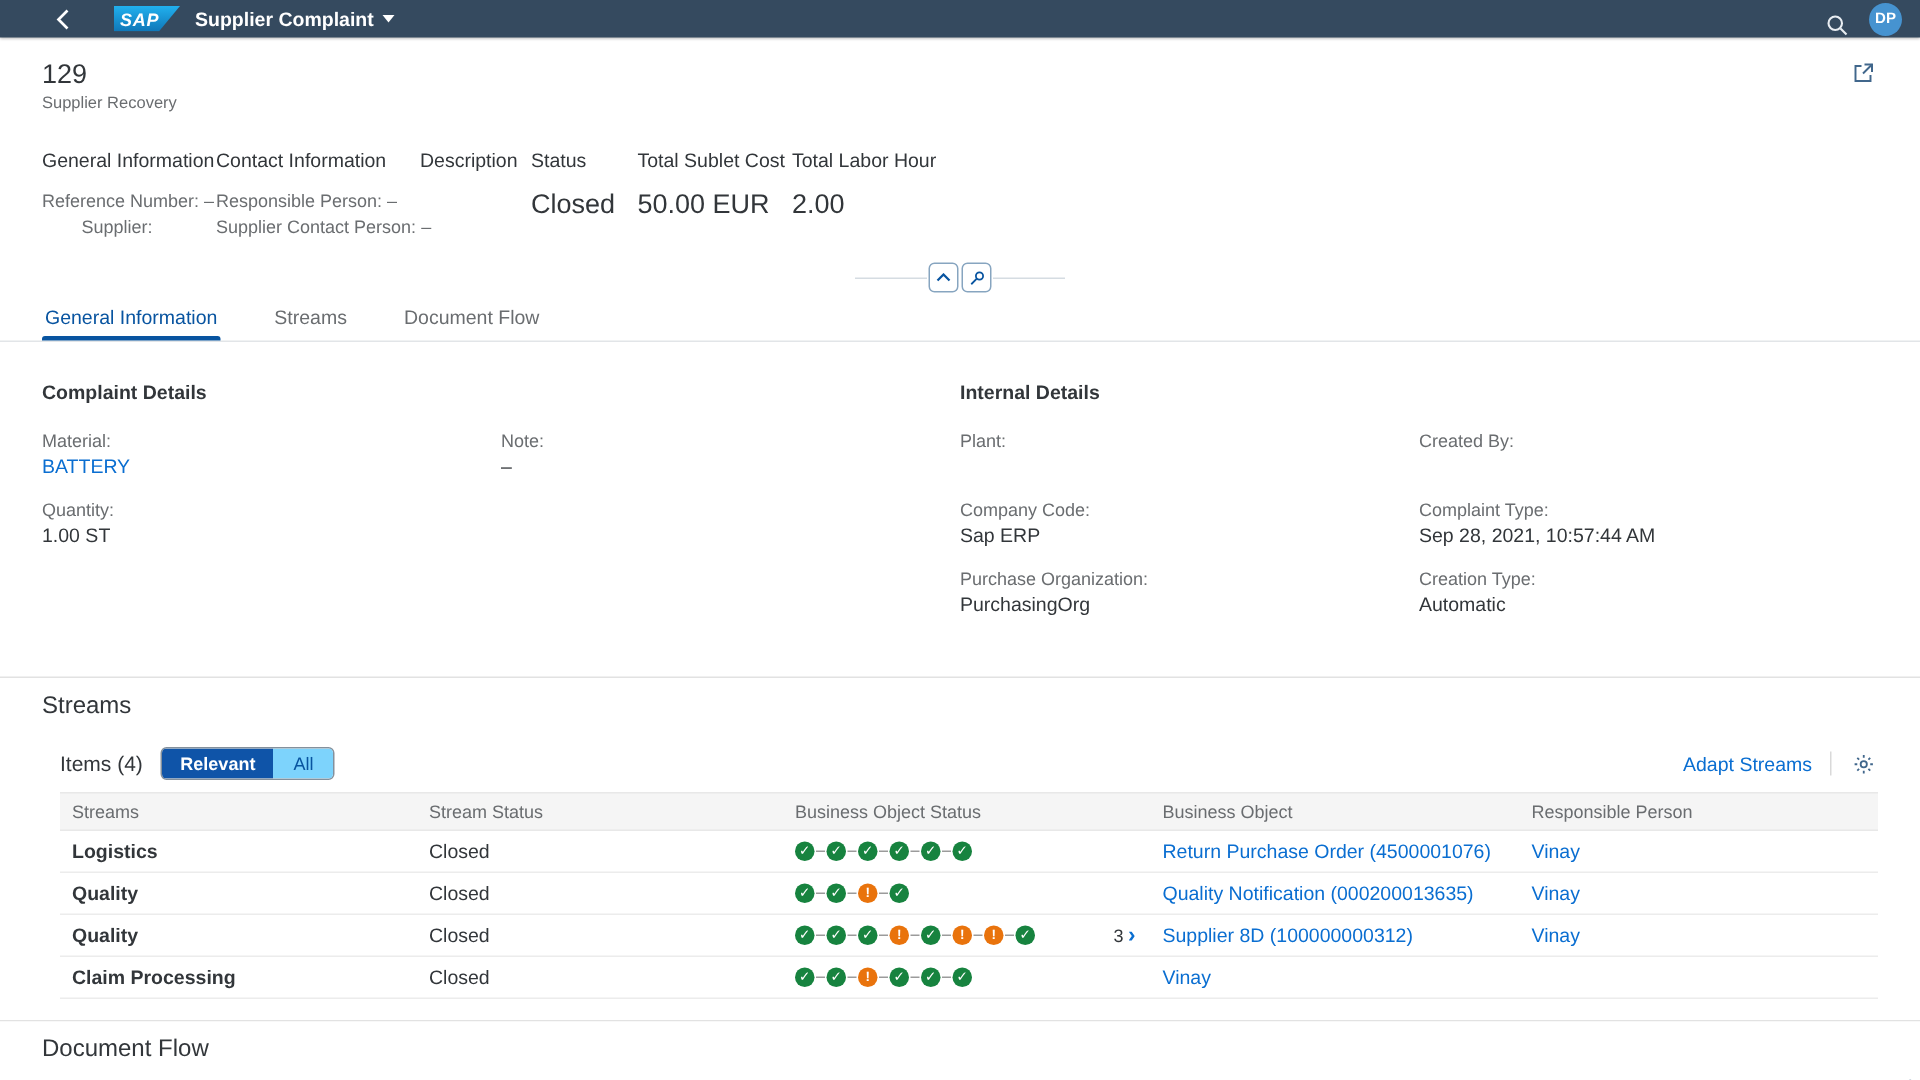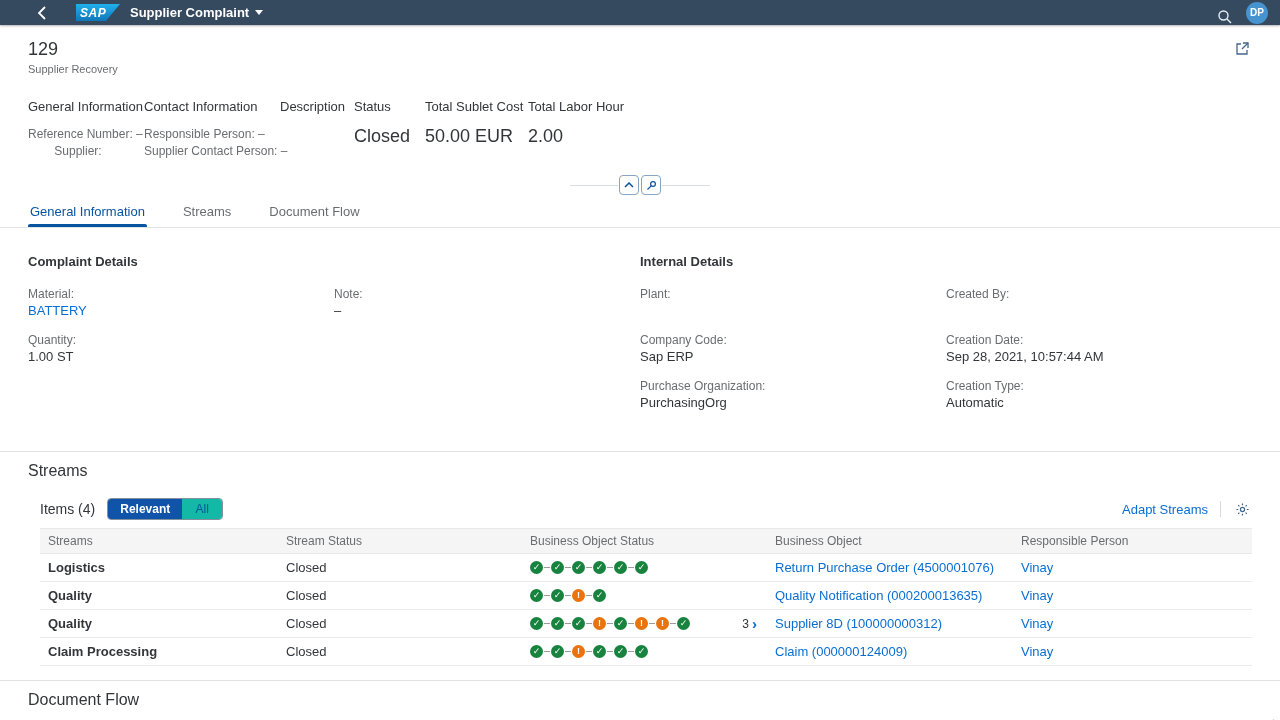--- a/index.html
+++ b/index.html
@@ -58,21 +58,21 @@
   .field { margin-bottom:13px; min-height:33px;}
   .field .lbl { font-size:12px; color:#6a6d70; line-height:14px; display:block;}
   .field .val { font-size:13px; color:#32363a; line-height:17px; display:block; margin-top:1px; min-height:15px;}
   .field .val.link { color:#0a6ed1; cursor:pointer; text-decoration:none;}
 
   
   .sec-title { font-size:16px; font-weight:400; color:#32363a; padding:10px 0 2px 0;}
   .streams-toolbar { display:flex; align-items:center; margin:16px 0 8px 12px;}
   .items-label { font-size:14px; color:#32363a; margin-right:12px;}
   .seg { display:flex; border:1px solid #84909c; border-radius:4px; overflow:hidden; }
-  .seg-btn { font-size:12px; padding:3px 12px; background:#14b8a6; color:#0854a0; border:none; cursor:pointer; min-width:40px;}
+  .seg-btn { font-size:12px; padding:3px 12px; background:#7dd3fc; color:#0854a0; border:none; cursor:pointer; min-width:40px;}
   .seg-btn.sel { background:#0f54a8; color:#fff; font-weight:bold;}
   .toolbar-right { margin-left:auto; display:flex; align-items:center; gap:12px;}
   .adapt-link { font-size:13px; color:#0a6ed1; text-decoration:none; cursor:pointer;}
   .vsep { width:1px; height:16px; background:#d9d9d9;}
   .gear-btn { background:transparent; border:none; cursor:pointer; display:flex; padding:2px;}
 
   .table { margin:4px 0 14px 12px; border:0; }
   .thead { display:flex; background:#f5f5f5; border-top:1px solid #e8e8e8; border-bottom:1px solid #e8e8e8; }
   .th { font-size:12px; color:#6a6d70; padding:5px 8px; font-weight:400;}
   .trow { display:flex; border-bottom:1px solid #ececec; background:#fff; align-items:center; height:28px; cursor:pointer;}
@@ -228,21 +228,21 @@
           <div class="field">
             <span class="lbl">Purchase Organization:</span>
             <span class="val">PurchasingOrg</span>
           </div>
         </div>
         <div>
           <div class="field">
             <span class="lbl">Created By:</span>
           </div>
           <div class="field">
-            <span class="lbl">Creation Date:</span>
+            <span class="lbl">Complaint Type:</span>
             <span class="val">Sep 28, 2021, 10:57:44 AM</span>
           </div>
           <div class="field">
             <span class="lbl">Creation Type:</span>
             <span class="val">Automatic</span>
           </div>
         </div>
       </div>
     </div>
   </div>
@@ -390,23 +390,20 @@
               <span class="dot positive">✓</span>
               <span class="dash"></span>
               <span class="dot critical">!</span>
               <span class="dash"></span>
               <span class="dot positive">✓</span>
               <span class="dash"></span>
               <span class="dot positive">✓</span>
               <span class="dash"></span>
               <span class="dot positive">✓</span>
             </span>
-          </div>
-    <div class="td c4">
-            <a class="tlink business-object">Claim (000000124009)</a>
           </div>
     <div class="td c5">
             <a class="tlink person">Vinay</a>
           </div>
   </div>
 </div>
   </div>
 </section>
 
 <div class="divider"></div>

